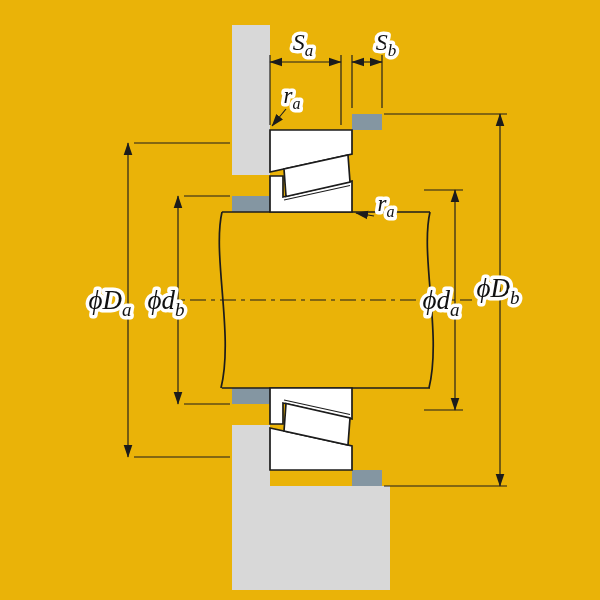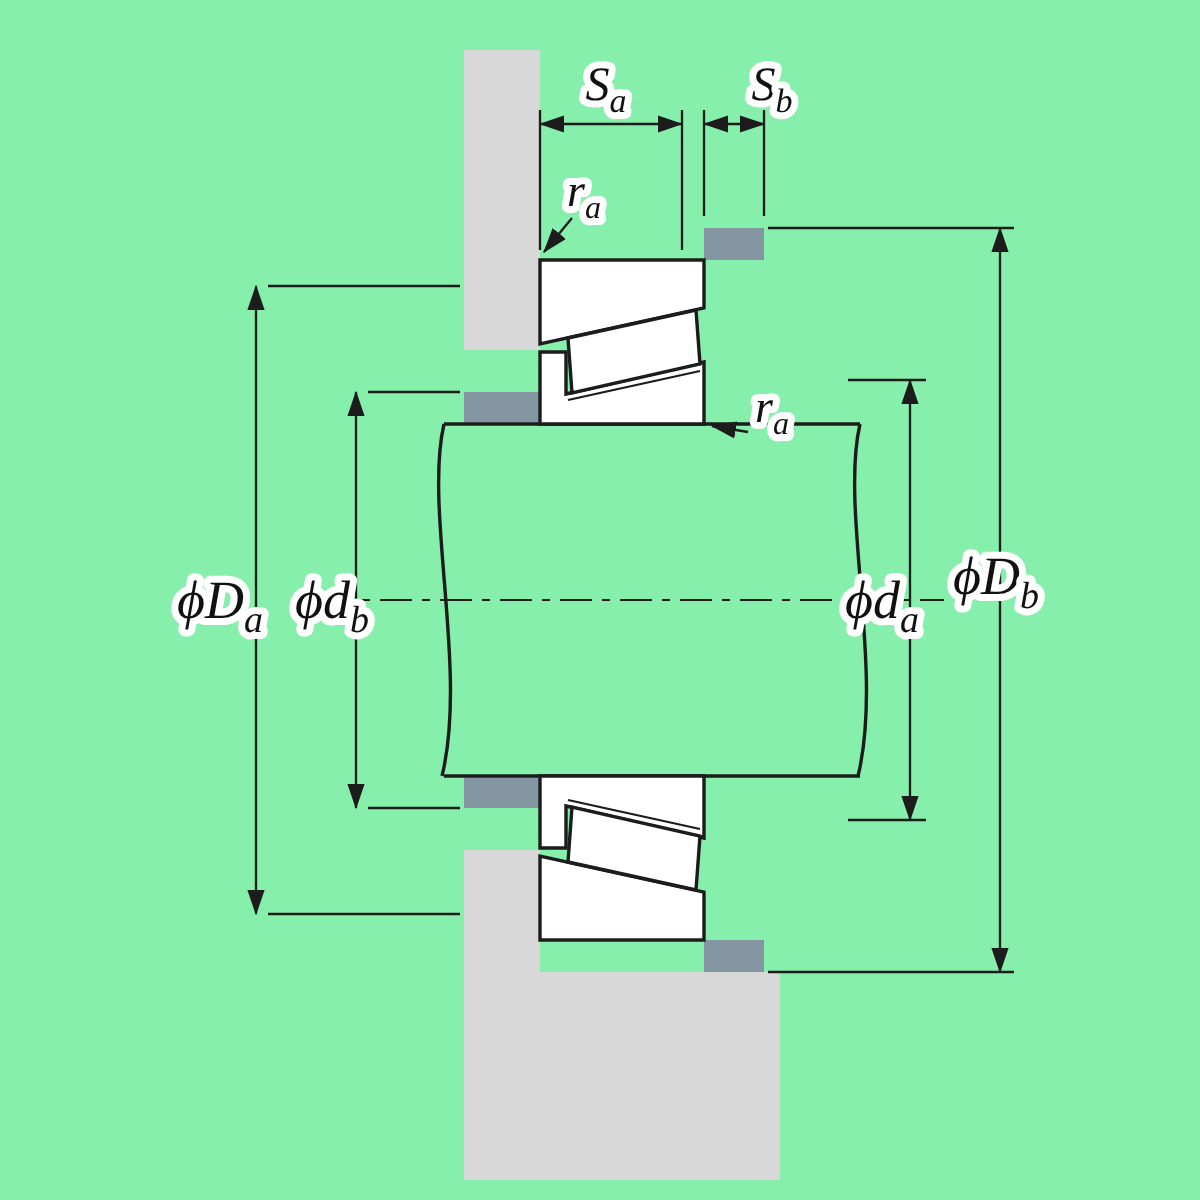--- a/index.html
+++ b/index.html
@@ -1,17 +1,17 @@
 <!DOCTYPE html>
 <html style="--line: #1c1c1c;"><head>
 <meta charset="utf-8">
 <style>
   html,body{margin:0;padding:0;background:#ffffff;}
   body{width:600px;height:600px;}
-  .canvas{position:relative;width:600px;height:600px;background:#86efac;overflow:hidden;}
+  .canvas{position:relative;width:600px;height:600px;background:#eab308;overflow:hidden;}
   svg{display:block;}
   text.dim{
     font-family:"Liberation Serif","DejaVu Serif",serif;
     font-style:italic;
     fill:#111;
     paint-order:stroke fill;
     stroke:#ffffff;
     stroke-width:7px;
     stroke-linejoin:round;
   }

